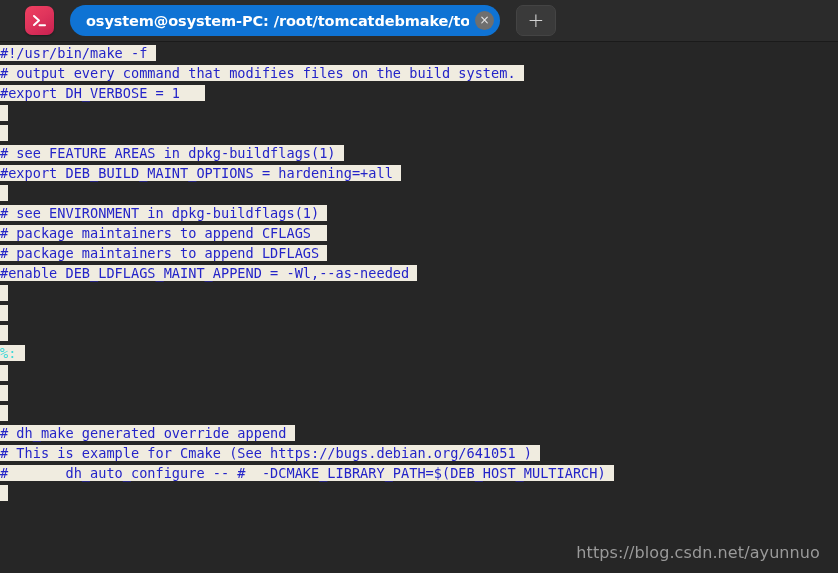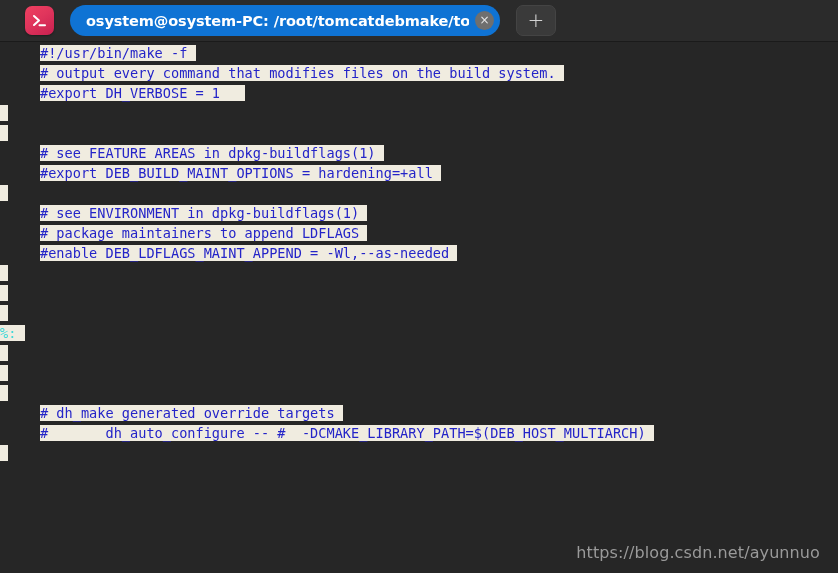--- a/index.html
+++ b/index.html
@@ -117,21 +117,21 @@
     position: relative;
   }
   .line .seg {
     display: inline;
     white-space: pre;
   }
   
   .hl {
     background: #f0ece0;
   }
-  .c-comment { color: #2424c8; margin-left: 40px; }
+  .c-comment { color: #2424c8; }
   .c-target  { color: #3fd8d8; }
   .c-cmd     { color: #d04a28; }
   .c-var     { color: #21b6b6; }
 
   #watermark {
     position: absolute;
     right: 18px;
     bottom: 10px;
     color: #9a9a9a;
     font-family: "DejaVu Sans", "Liberation Sans", sans-serif;
@@ -164,28 +164,30 @@
   <div id="terminal-lines">
       <div class="line"><span class="seg hl c-comment">#!/usr/bin/make -f </span></div>
       <div class="line"><span class="seg hl c-comment"># output every command that modifies files on the build system. </span></div>
       <div class="line"><span class="seg hl c-comment">#export DH_VERBOSE = 1   </span></div>
       <div class="line"><span class="seg hl"> </span></div>
       <div class="line"><span class="seg hl"> </span></div>
       <div class="line"><span class="seg hl c-comment"># see FEATURE AREAS in dpkg-buildflags(1) </span></div>
       <div class="line"><span class="seg hl c-comment">#export DEB_BUILD_MAINT_OPTIONS = hardening=+all </span></div>
       <div class="line"><span class="seg hl"> </span></div>
       <div class="line"><span class="seg hl c-comment"># see ENVIRONMENT in dpkg-buildflags(1) </span></div>
+      <div class="line"><span class="seg hl c-comment"># package maintainers to append CFLAGS  </span></div>
       <div class="line"><span class="seg hl c-comment"># package maintainers to append LDFLAGS </span></div>
       <div class="line"><span class="seg hl c-comment">#enable DEB_LDFLAGS_MAINT_APPEND = -Wl,--as-needed </span></div>
       <div class="line"><span class="seg hl"> </span></div>
       <div class="line"><span class="seg hl"> </span></div>
       <div class="line"><span class="seg hl"> </span></div>
       <div class="line"><span class="seg hl c-target">%:</span><span class="seg hl"> </span></div>
       <div class="line"><span class="seg hl"> </span></div>
       <div class="line"><span class="seg hl"> </span></div>
       <div class="line"><span class="seg hl"> </span></div>
-      <div class="line"><span class="seg hl c-comment"># dh_make generated override targets </span></div>
+      <div class="line"><span class="seg hl c-comment"># dh_make generated override append </span></div>
+      <div class="line"><span class="seg hl c-comment"># This is example for Cmake (See https://bugs.debian.org/641051 ) </span></div>
       <div class="line"><span class="seg hl c-comment">#       dh_auto_configure -- #  -DCMAKE_LIBRARY_PATH=$(DEB_HOST_MULTIARCH) </span></div>
       <div class="line"><span class="seg hl"> </span></div>
     </div>
 
   <div id="watermark">https://blog.csdn.net/ayunnuo</div>
 </div>
 
 </body></html>

